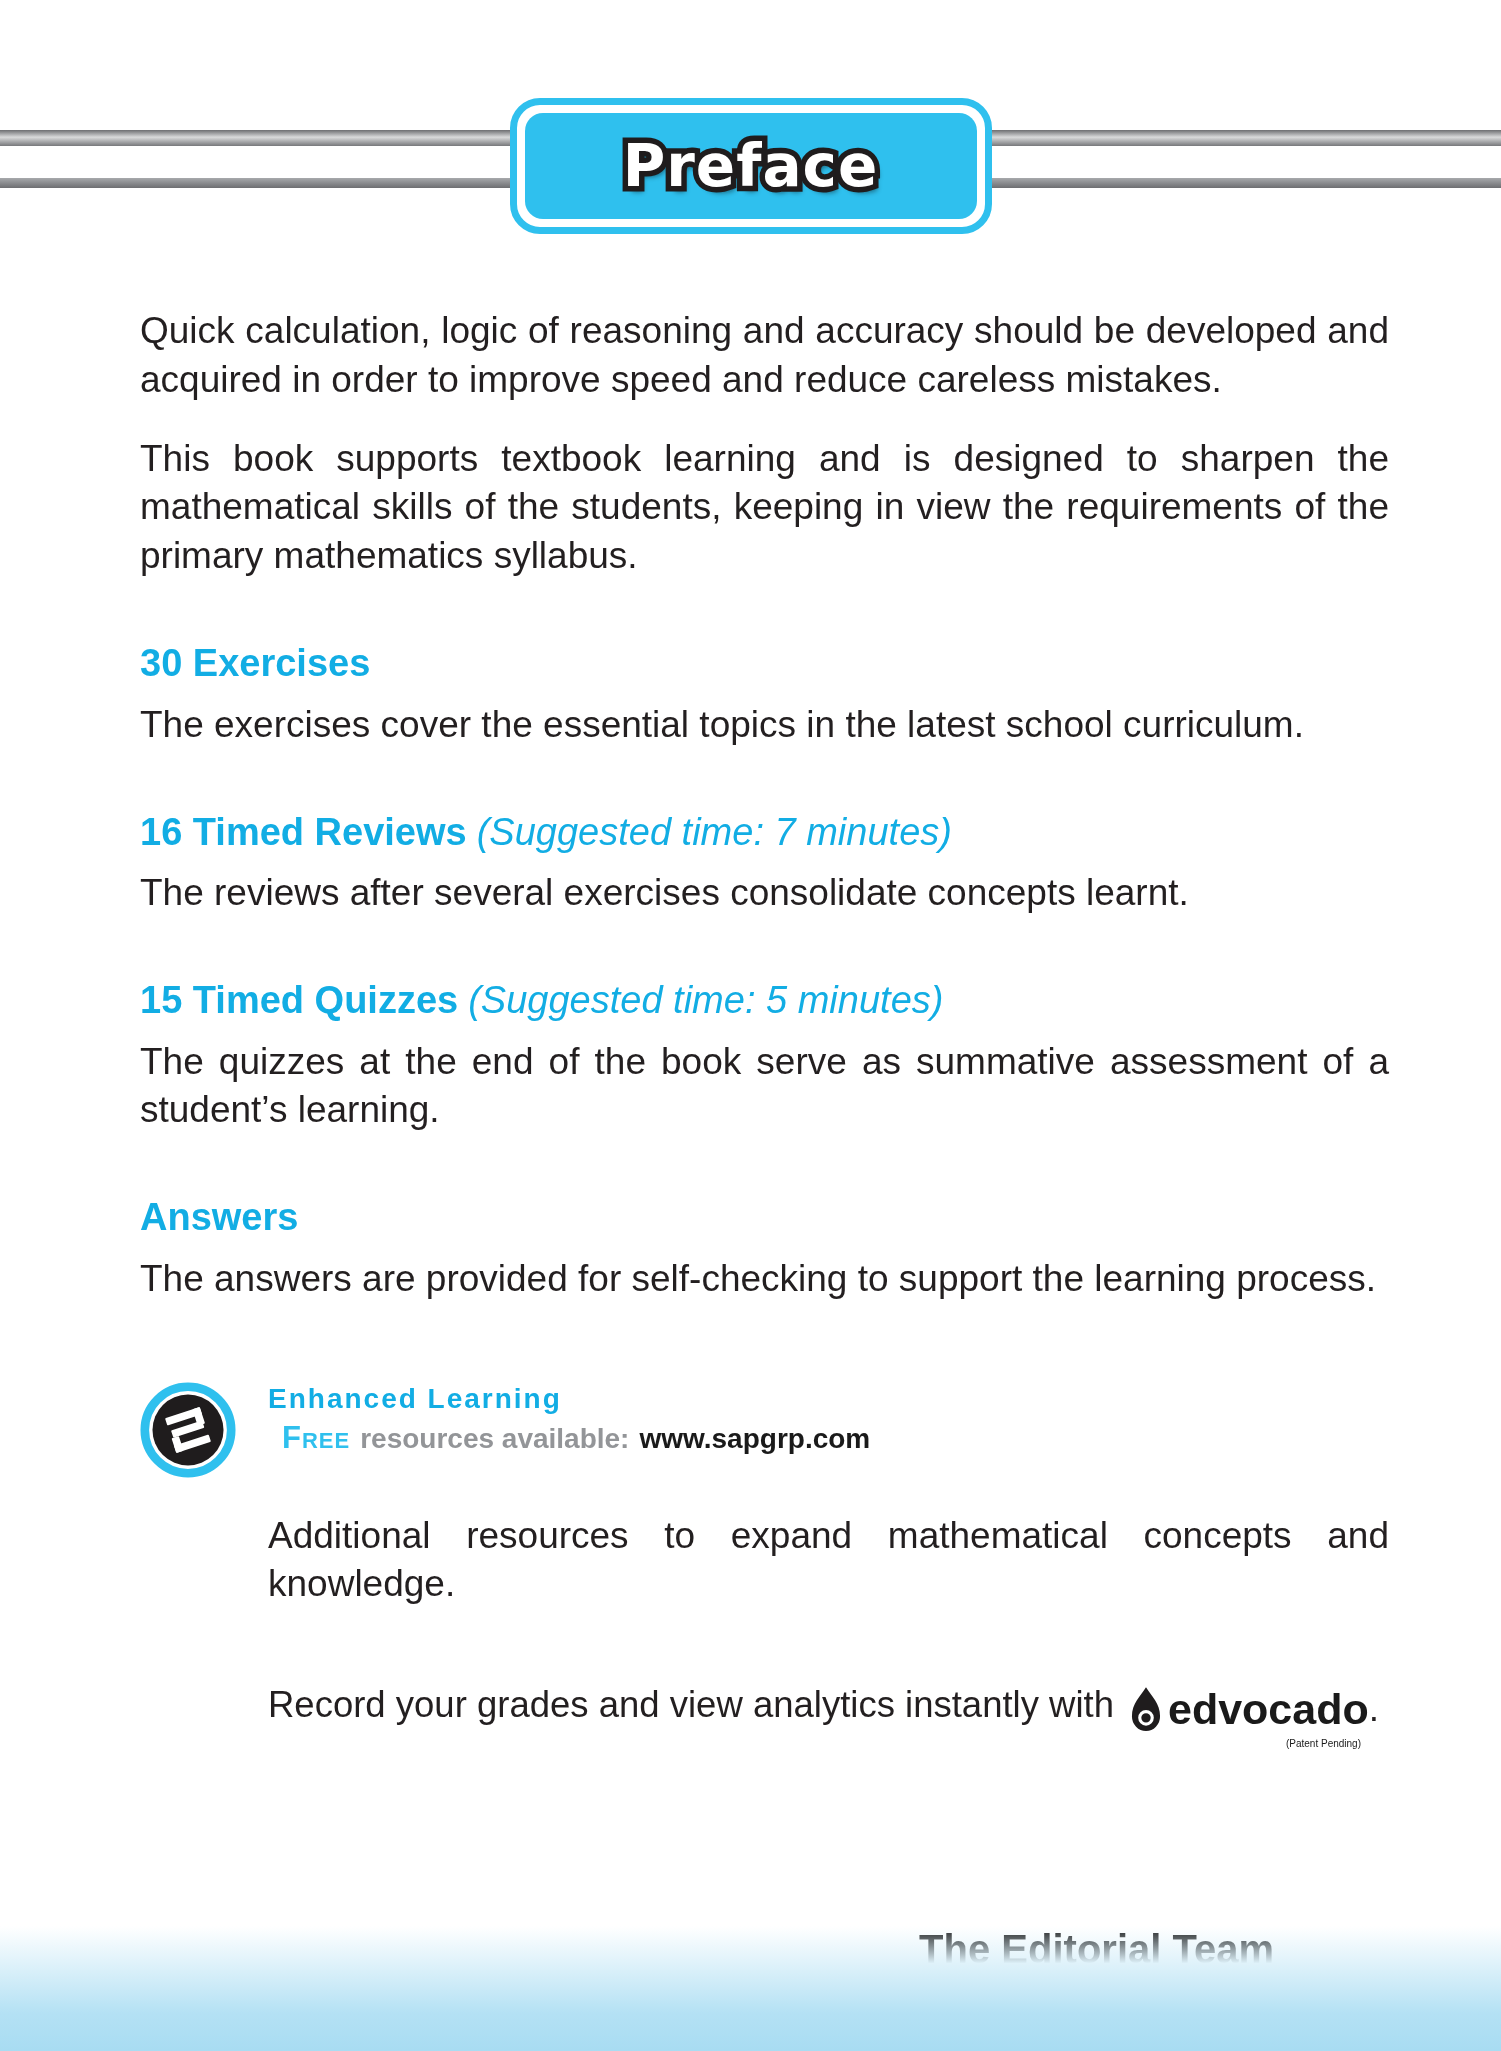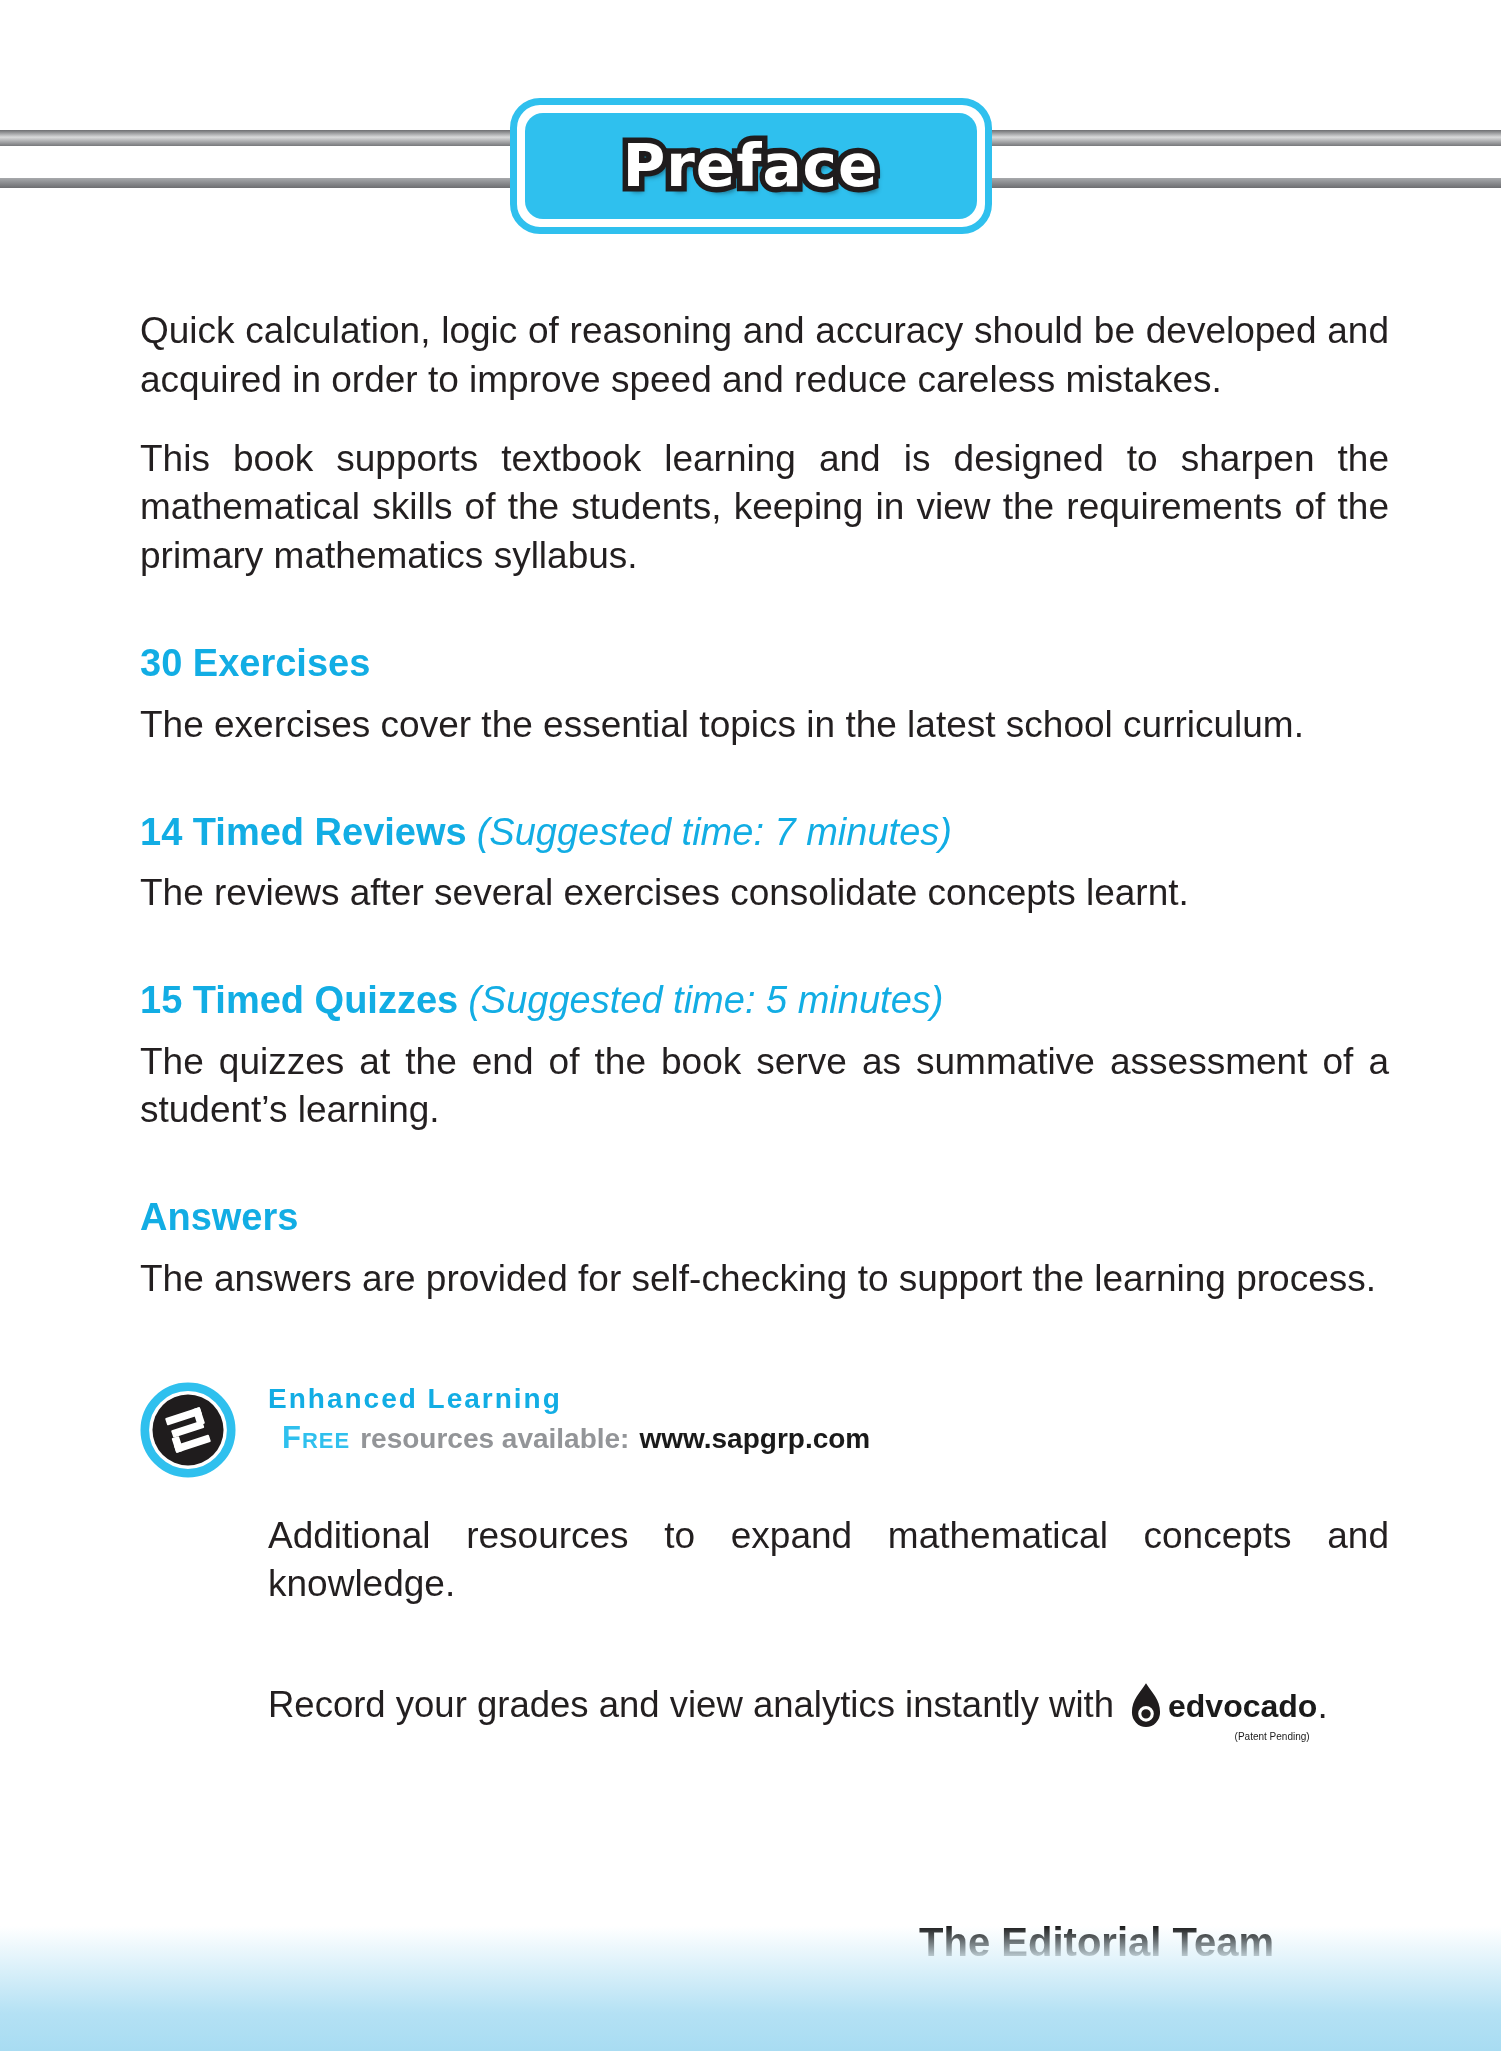--- a/index.html
+++ b/index.html
@@ -86,21 +86,21 @@
   .additional{
     margin:34px 0 0 128px;
     text-align:justify;
   }
 
   
   .record{margin:72px 0 0 128px;font-size:36.5px;white-space:nowrap;display:flex;align-items:flex-start;}
   .record-text{white-space:nowrap;}
   .brand{position:relative;display:inline-flex;align-items:center;margin-left:14px;}
   .brand-avocado{width:36px;height:50px;margin-right:4px;}
-  .brand-text{font-weight:bold;font-size:32px;color:#1a1a1a;letter-spacing:0;}
+  .brand-text{font-weight:bold;font-size:43px;color:#1a1a1a;letter-spacing:0;}
   .brand-period{font-size:37px;}
   .patent{
     position:absolute;right:18px;bottom:-12px;
     font-size:10px;color:#1a1a1a;white-space:nowrap;
   }
 
   
   .footer{
     margin:185px 115px 0 0;
     text-align:right;
@@ -141,21 +141,21 @@
 
     <div class="section">
       <h2 class="sec-head">
         <span class="head-main">30 Exercises</span><span class="head-suffix"></span>
       </h2>
       <p class="sec-body">The exercises cover the essential topics in the latest school curriculum.</p>
     </div>
 
     <div class="section">
       <h2 class="sec-head">
-        <span class="head-main">14 Timed Reviews</span><span class="head-suffix">(Suggested time: 7 minutes)</span>
+        <span class="head-main">16 Timed Reviews</span><span class="head-suffix">(Suggested time: 7 minutes)</span>
       </h2>
       <p class="sec-body">The reviews after several exercises consolidate concepts learnt.</p>
     </div>
 
     <div class="section">
       <h2 class="sec-head">
         <span class="head-main">15 Timed Quizzes</span><span class="head-suffix">(Suggested time: 5 minutes)</span>
       </h2>
       <p class="sec-body">The quizzes at the end of the book serve as summative assessment of a student’s learning.</p>
     </div>

